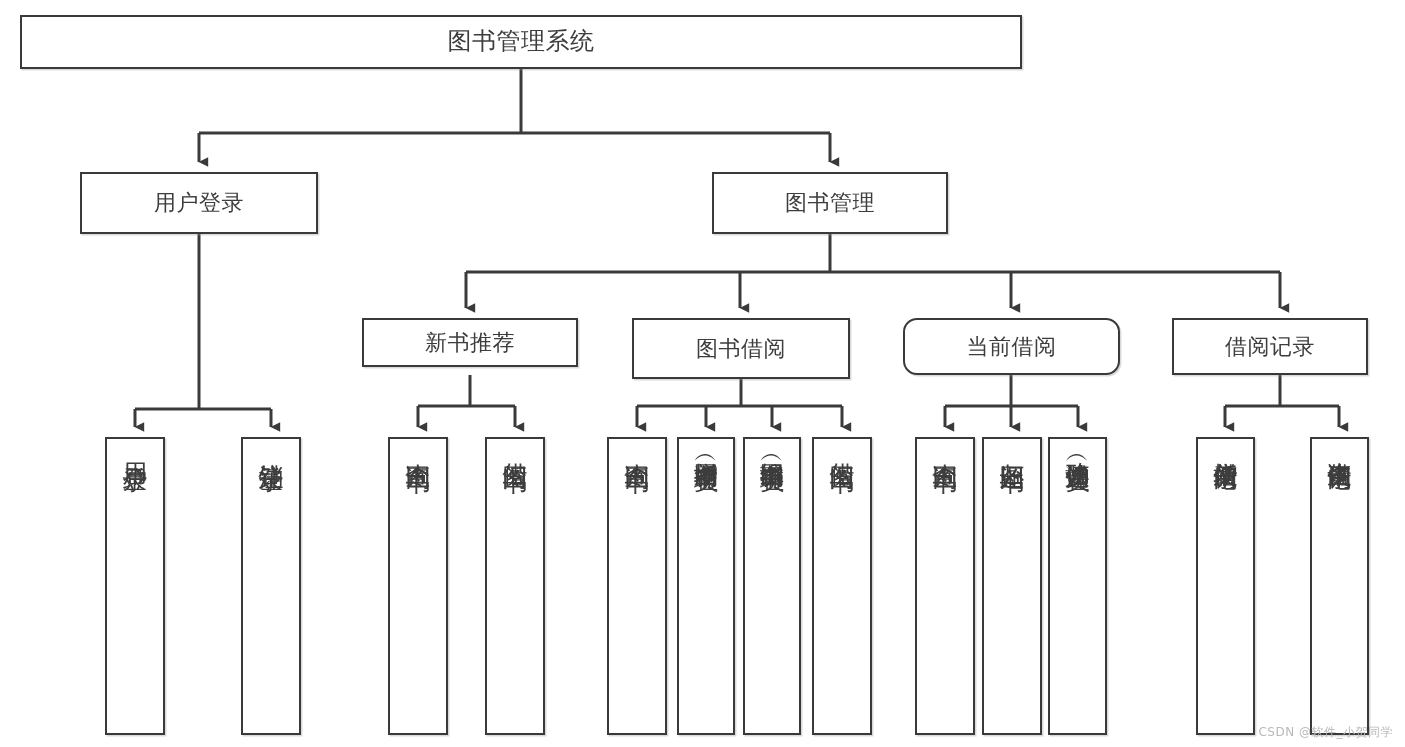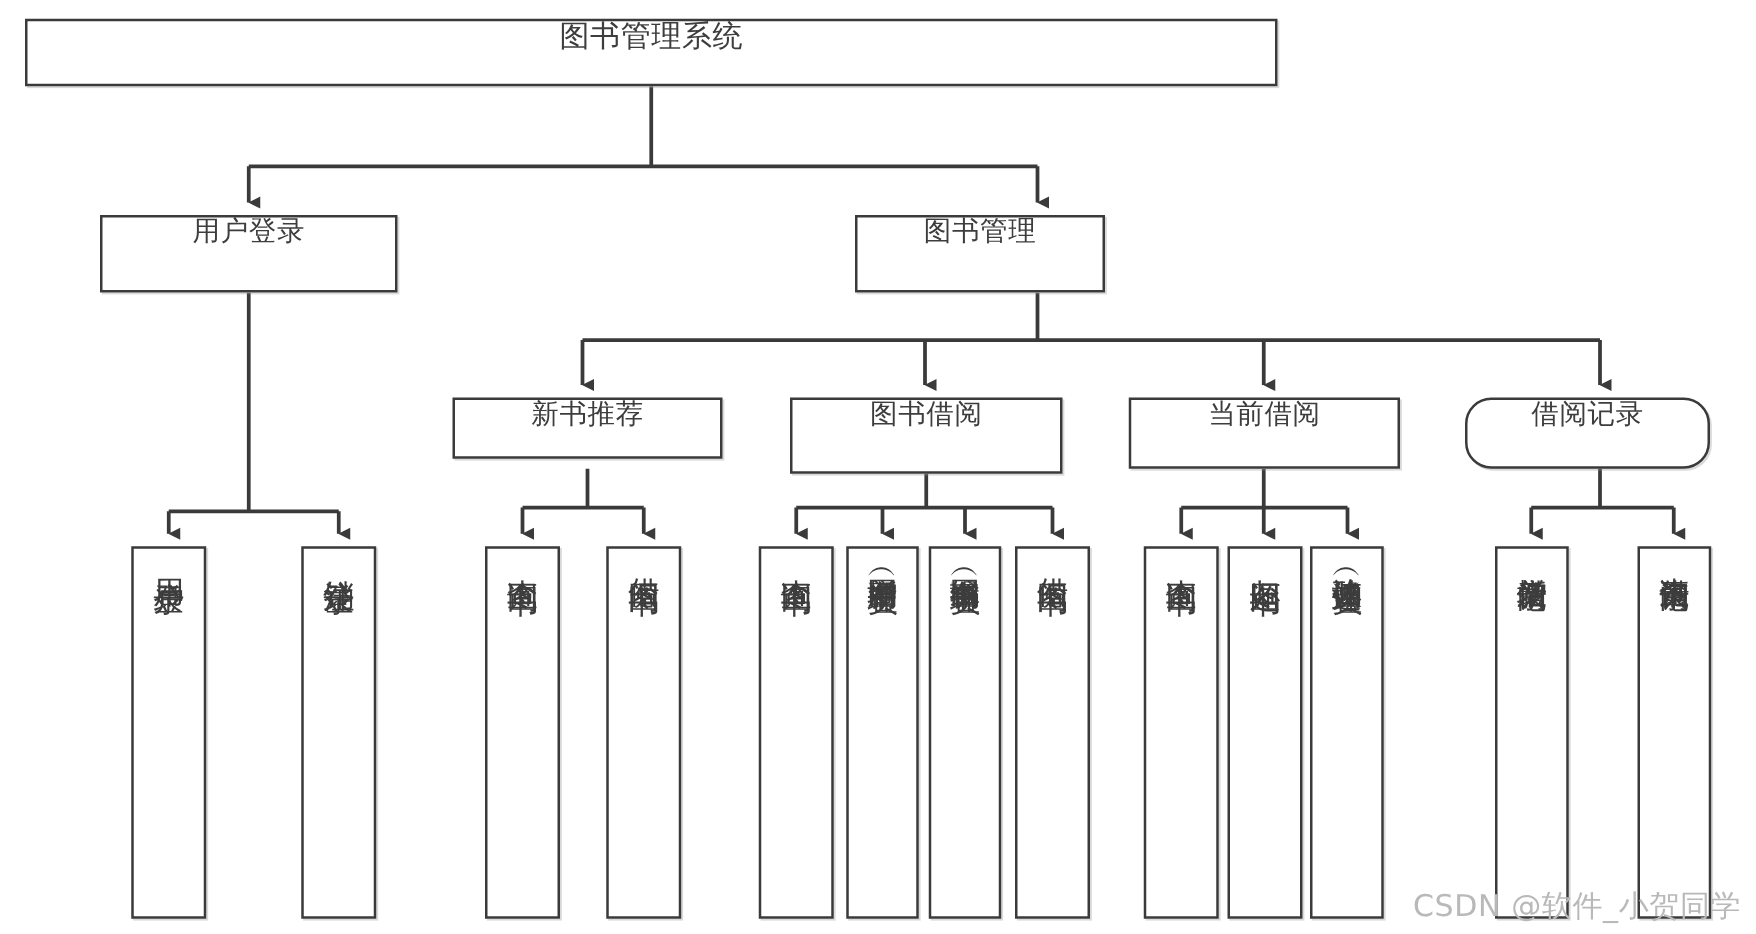--- a/index.html
+++ b/index.html
@@ -24,20 +24,21 @@
     width: 1405px;
     height: 747px;
     pointer-events: none;
   }
   .node {
     position: absolute;
     box-sizing: border-box;
     border: 2.5px solid #3a3a3a;
     background: #ffffff;
     display: flex;
+    align-items: center;
     justify-content: center;
     color: #3d3d3d;
     box-shadow: 1.5px 1.5px 0 rgba(150,150,150,0.35);
   }
   .node .lbl {
     display: block;
     line-height: 1.08;
     letter-spacing: 0.5px;
   }
   
@@ -62,21 +63,21 @@
     white-space: nowrap;
   }
   .node.v.tall .lbl {
     font-size: 24px;
     letter-spacing: 1px;
   }
   .watermark {
     position: absolute;
     right: 12px;
     bottom: 6px;
-    font-size: 24px;
+    font-size: 12px;
     color: #b9b9b9;
     letter-spacing: 0.5px;
     white-space: nowrap;
   }
 </style>
 </head>
 <body>
 
 <div id="canvas">
 
@@ -130,34 +131,34 @@
     </g>
   </svg>
 
   <div class="node h root" style="left:20px; top:15px; width:1002px; height:54px;">
     <span class="lbl">图书管理系统</span>
   </div>
 
   <div class="node h" style="left:80px; top:172px; width:238px; height:62px;">
     <span class="lbl">用户登录</span>
   </div>
-  <div class="node h" style="left:684px; top:172px; width:200px; height:62px;">
+  <div class="node h" style="left:712px; top:172px; width:236px; height:62px;">
     <span class="lbl">图书管理</span>
   </div>
 
   <div class="node h" style="left:362px; top:318px; width:216px; height:49px;">
     <span class="lbl">新书推荐</span>
   </div>
   <div class="node h" style="left:632px; top:318px; width:218px; height:61px;">
     <span class="lbl">图书借阅</span>
   </div>
-  <div class="node h" style="left:903px; top:318px; width:217px; height:57px;">
+  <div class="node h" style="left:903px; top:318px; width:217px; height:57px;border-radius:14px;">
     <span class="lbl">当前借阅</span>
   </div>
-  <div class="node h" style="left:1172px; top:318px; width:196px; height:57px;border-radius:21px;">
+  <div class="node h" style="left:1172px; top:318px; width:196px; height:57px;">
     <span class="lbl">借阅记录</span>
   </div>
 
   <div class="node v" style="left:105px; top:437px; width:60px; height:298px;">
     <span class="lbl">用户登录</span>
   </div>
   <div class="node v" style="left:241px; top:437px; width:60px; height:298px;">
     <span class="lbl">注销登录</span>
   </div>
 

